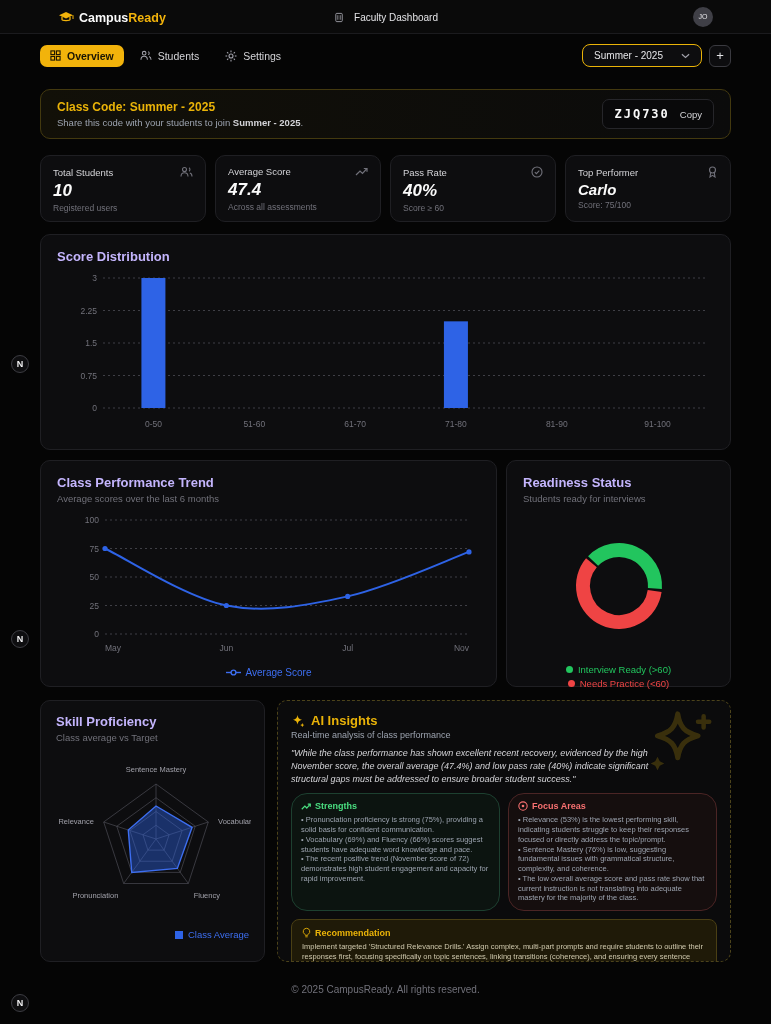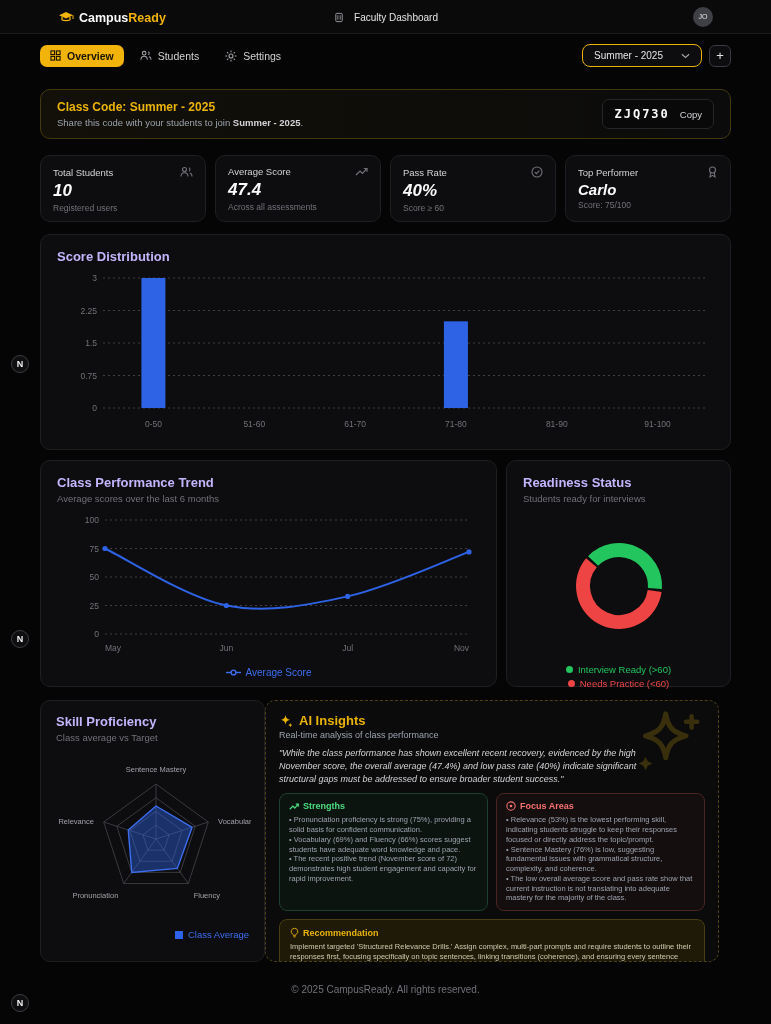--- a/index.html
+++ b/index.html
@@ -59,42 +59,42 @@
 
   
   .card { background:#0d0d0f; border:1px solid #1f1f23; border-radius:10px; }
   .card-title { font-size:13px; font-weight:bold; color:#c4b5fd; }
   .card-sub { margin-top:3px; font-size:9.5px; color:#71717a; }
 
   .score-card { margin-top:12px; height:216px; padding:14px 16px; }
   .row2 { margin-top:10px; display:flex; gap:9px; }
   .trend-card { width:457px; height:227px; padding:14px 16px; }
   .ready-card { width:225px; height:227px; padding:14px 16px; }
-  .row3 { margin-top:13px; display:flex; gap:0; }
+  .row3 { margin-top:13px; display:flex; gap:12px; }
   .radar-card { width:225px; height:262px; padding:13px 15px; text-align:left; }
   .ai-card { width:454px; height:262px; padding:12px 13px; border:1px dashed #4c431a;
              background:#0b0b0c; position:relative; overflow:hidden; }
 
   .legend-center { text-align:center; }
   .legend-line { display:inline-flex; align-items:center; gap:5px; font-size:10px; color:#3d6ef0; }
   .ready-legend { margin-top:6px; display:flex; flex-direction:column; align-items:center; gap:3px; }
   .ready-legend .row { display:flex; align-items:center; gap:5px; font-size:9.5px; }
   .dot { width:7px; height:7px; border-radius:50%; display:inline-block; }
   .radar-legend { margin-top:2px; display:flex; justify-content:flex-end; align-items:center; gap:5px;
                   font-size:9.5px; color:#3d6ef0; }
   .sq { width:8px; height:8px; background:#2e63e6; display:inline-block; }
 
   
   .ai-title-row { display:flex; align-items:center; gap:6px; }
   .ai-title { font-size:13px; font-weight:bold; color:#eab308; }
   .ai-sub { margin-top:2px; font-size:9px; color:#9ca3af; }
   .ai-quote { margin-top:7px; font-size:9px; font-style:italic; color:#d4d4d8; line-height:1.42;
               width:390px; }
   .ai-boxes { margin-top:8px; display:flex; gap:8px; }
-  .ai-box { flex:1; border-radius:8px; padding:7px 9px; }
+  .ai-box { flex:1; border-radius:16px; padding:7px 9px; }
   .ai-box-title { display:flex; align-items:center; gap:4px; font-size:9px; font-weight:bold; }
   .ai-box ul { list-style:none; margin-top:4px; }
   .ai-box li { font-size:7.5px; line-height:1.3; color:#9ca3af; }
   .ai-box li::before { content:"•  "; }
   .box-strengths { border:1px solid #1d4030; background:#0c1410; }
   .box-strengths .ai-box-title { color:#4ade80; }
   .box-focus { border:1px solid #4b2525; background:#150e0e; }
   .box-focus .ai-box-title { color:#f87171; }
   .box-rec { margin-top:8px; border:1px solid #4a3f14; background:#1f1a08; border-radius:8px;
              padding:7px 10px; }

